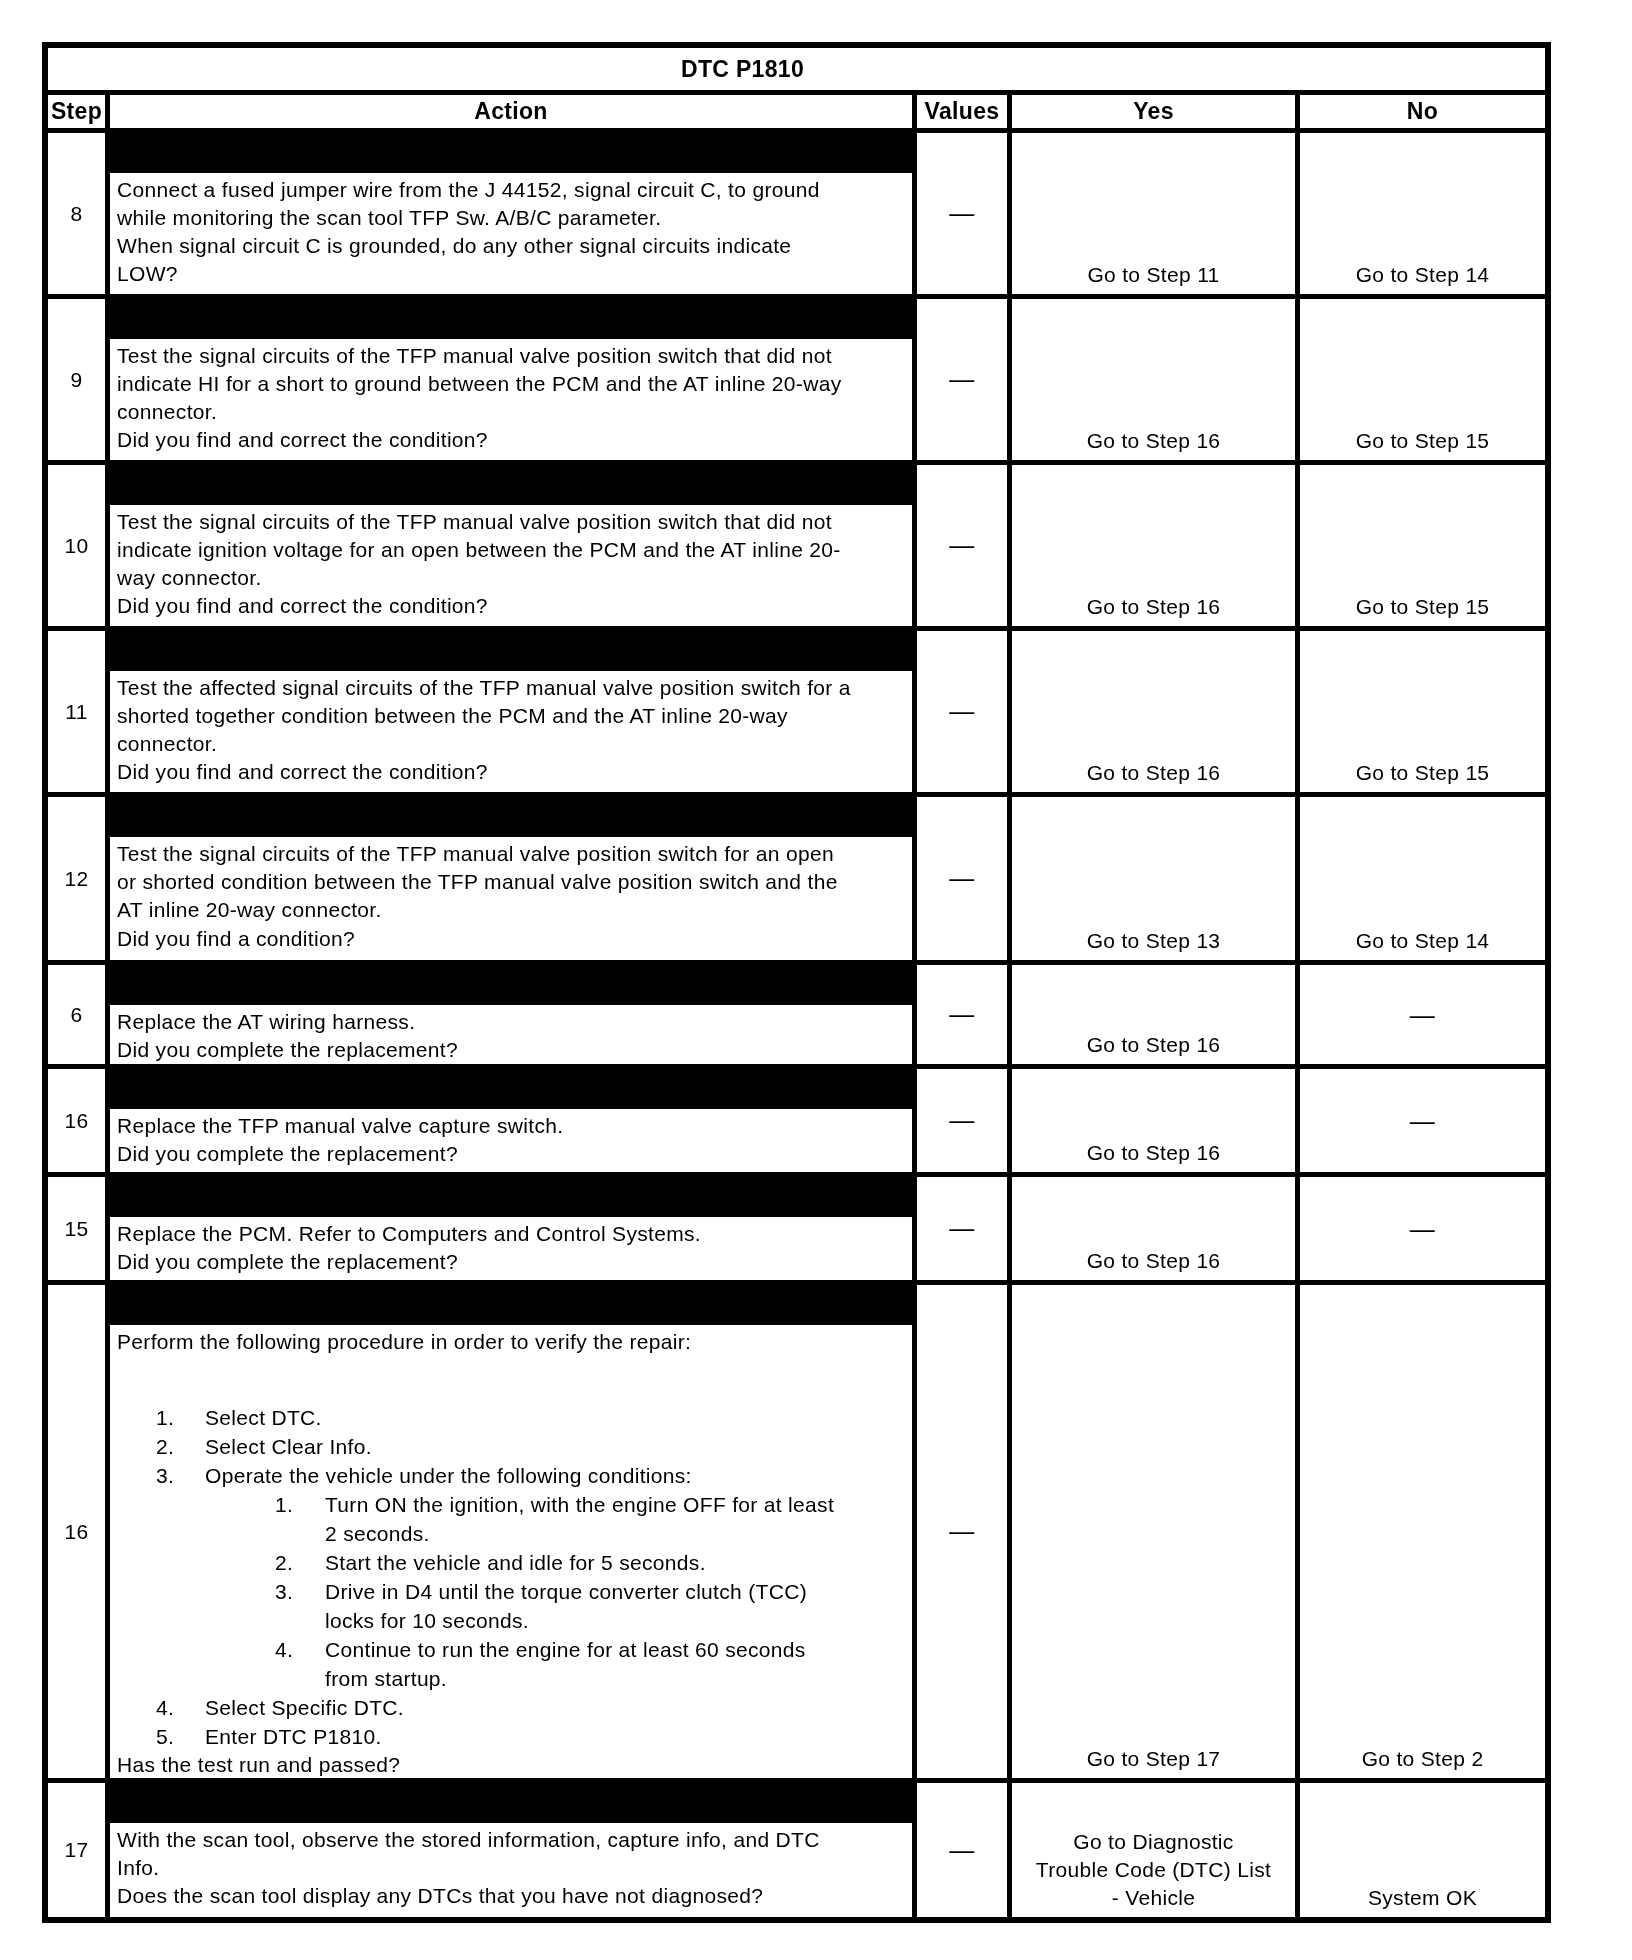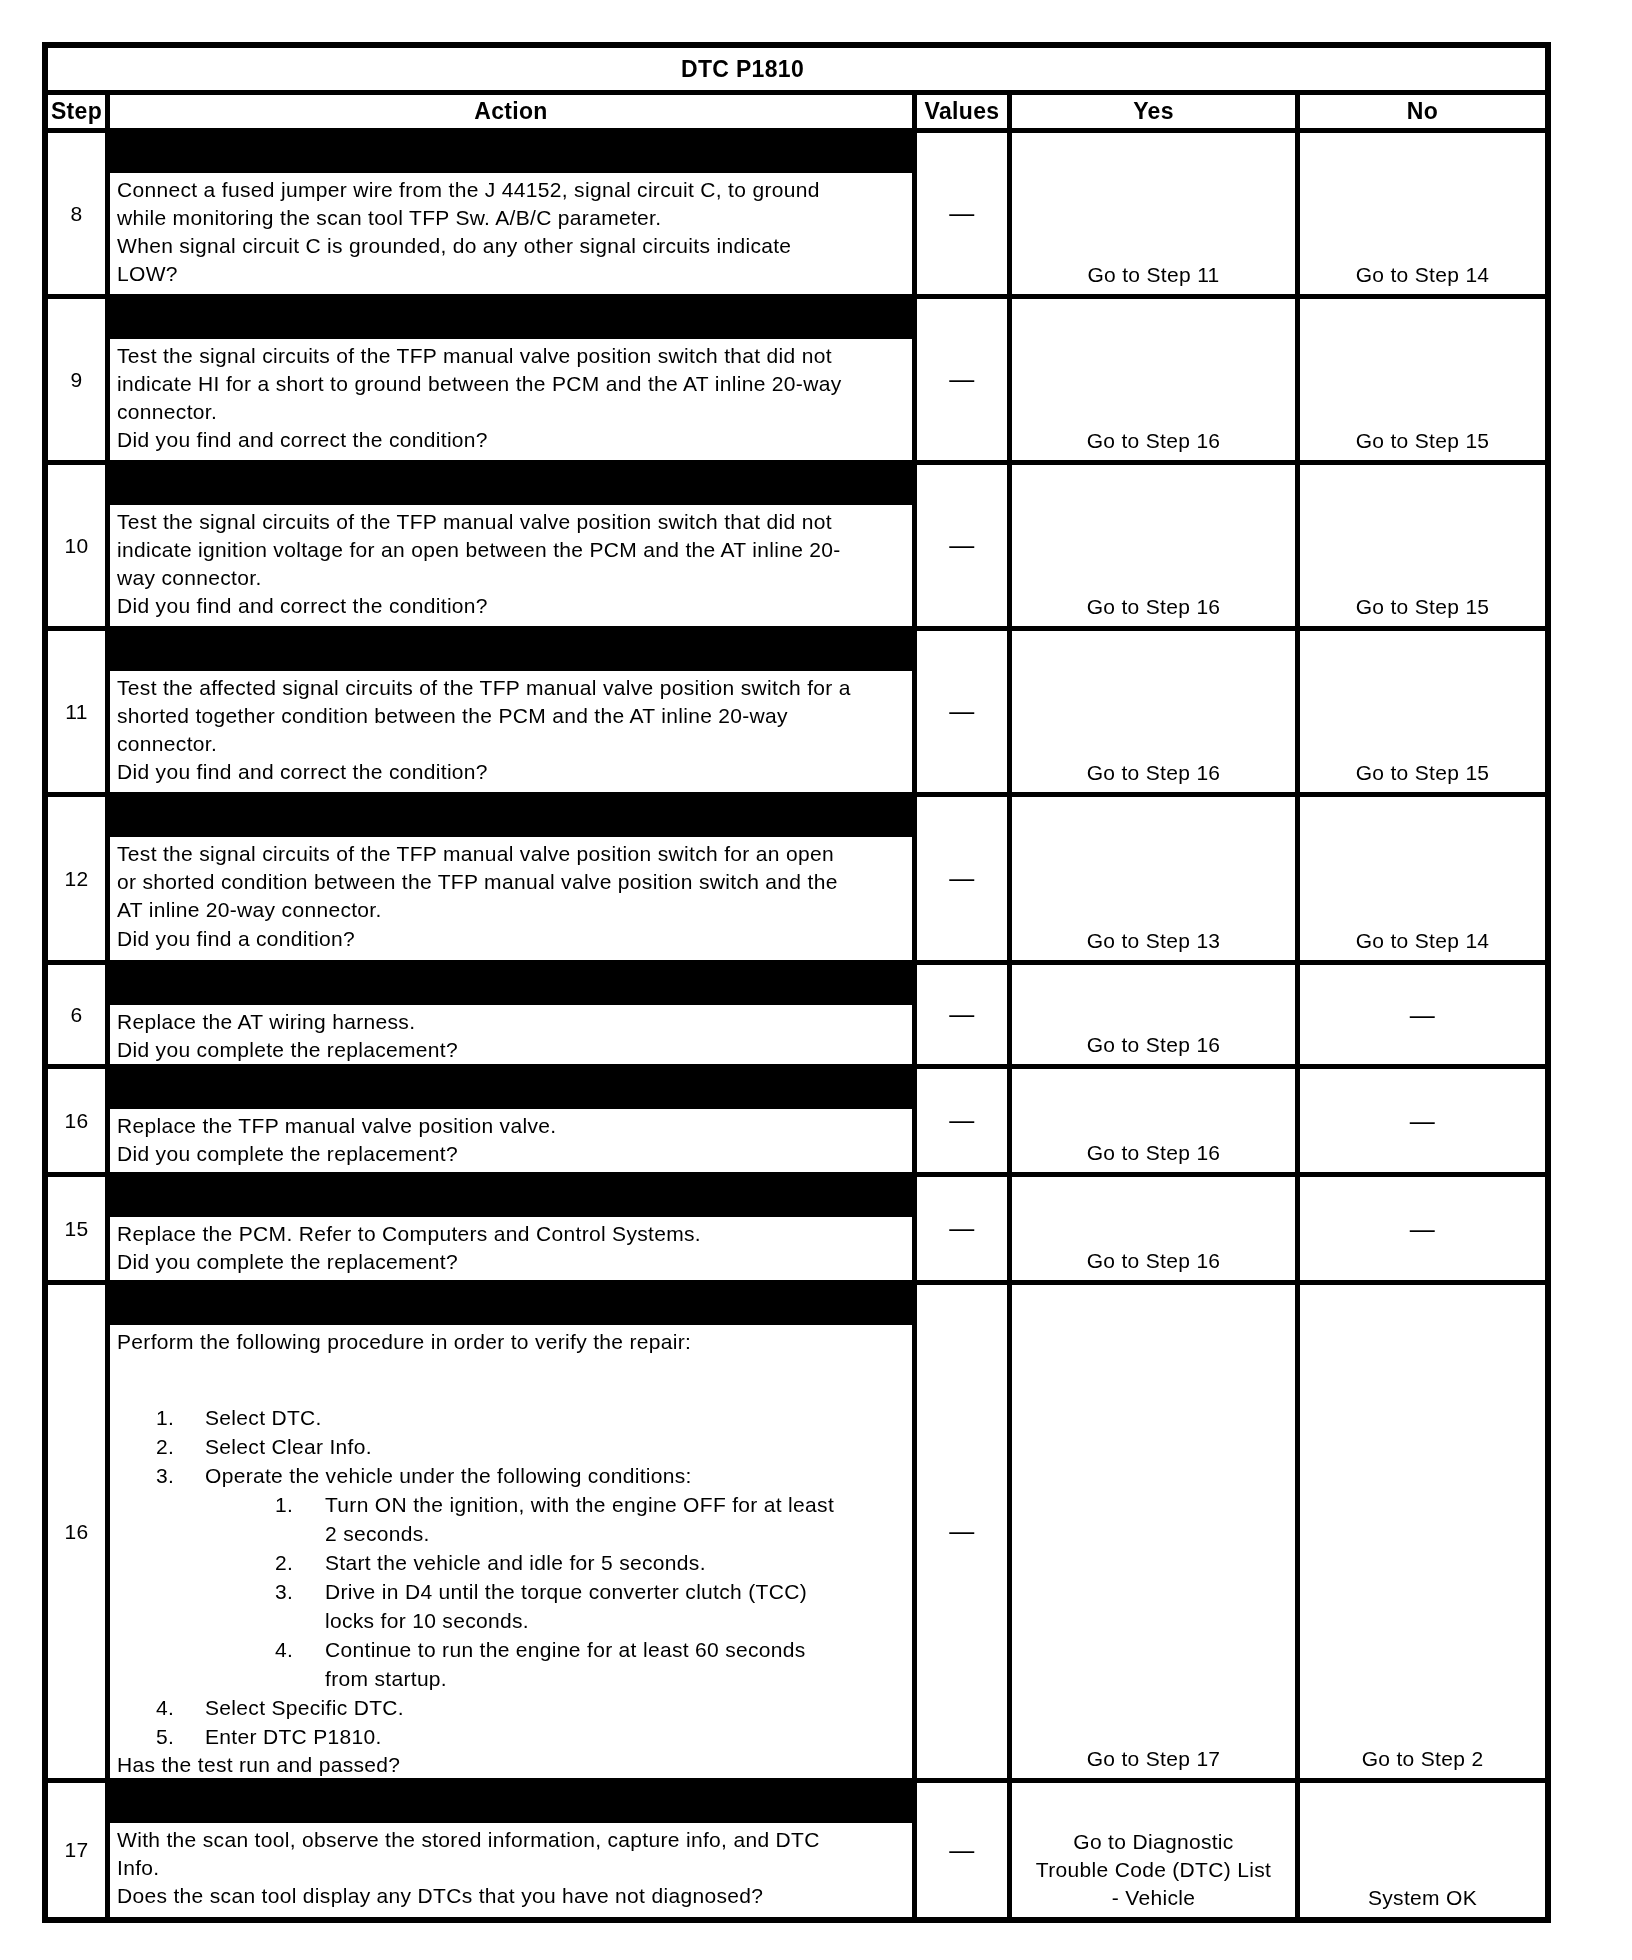--- a/index.html
+++ b/index.html
@@ -150,21 +150,21 @@
   <div class="cell values-cell">
         <span class="dash">—</span>
       </div>
   <div class="cell yn-cell yes">Go to Step 16</div>
   <div class="cell yn-cell no-c mid">—</div>
 
   <div class="cell step-cell">
         <span class="step-num">16</span>
       </div>
   <div class="cell action-cell">
-    <div class="body">Replace the TFP manual valve position valve.</div>
+    <div class="body">Replace the TFP manual valve capture switch.</div>
     <div class="q">Did you complete the replacement?</div>
   </div>
   <div class="cell values-cell">
         <span class="dash">—</span>
       </div>
   <div class="cell yn-cell yes">Go to Step 16</div>
   <div class="cell yn-cell no-c mid">—</div>
 
   <div class="cell step-cell">
         <span class="step-num">15</span>

